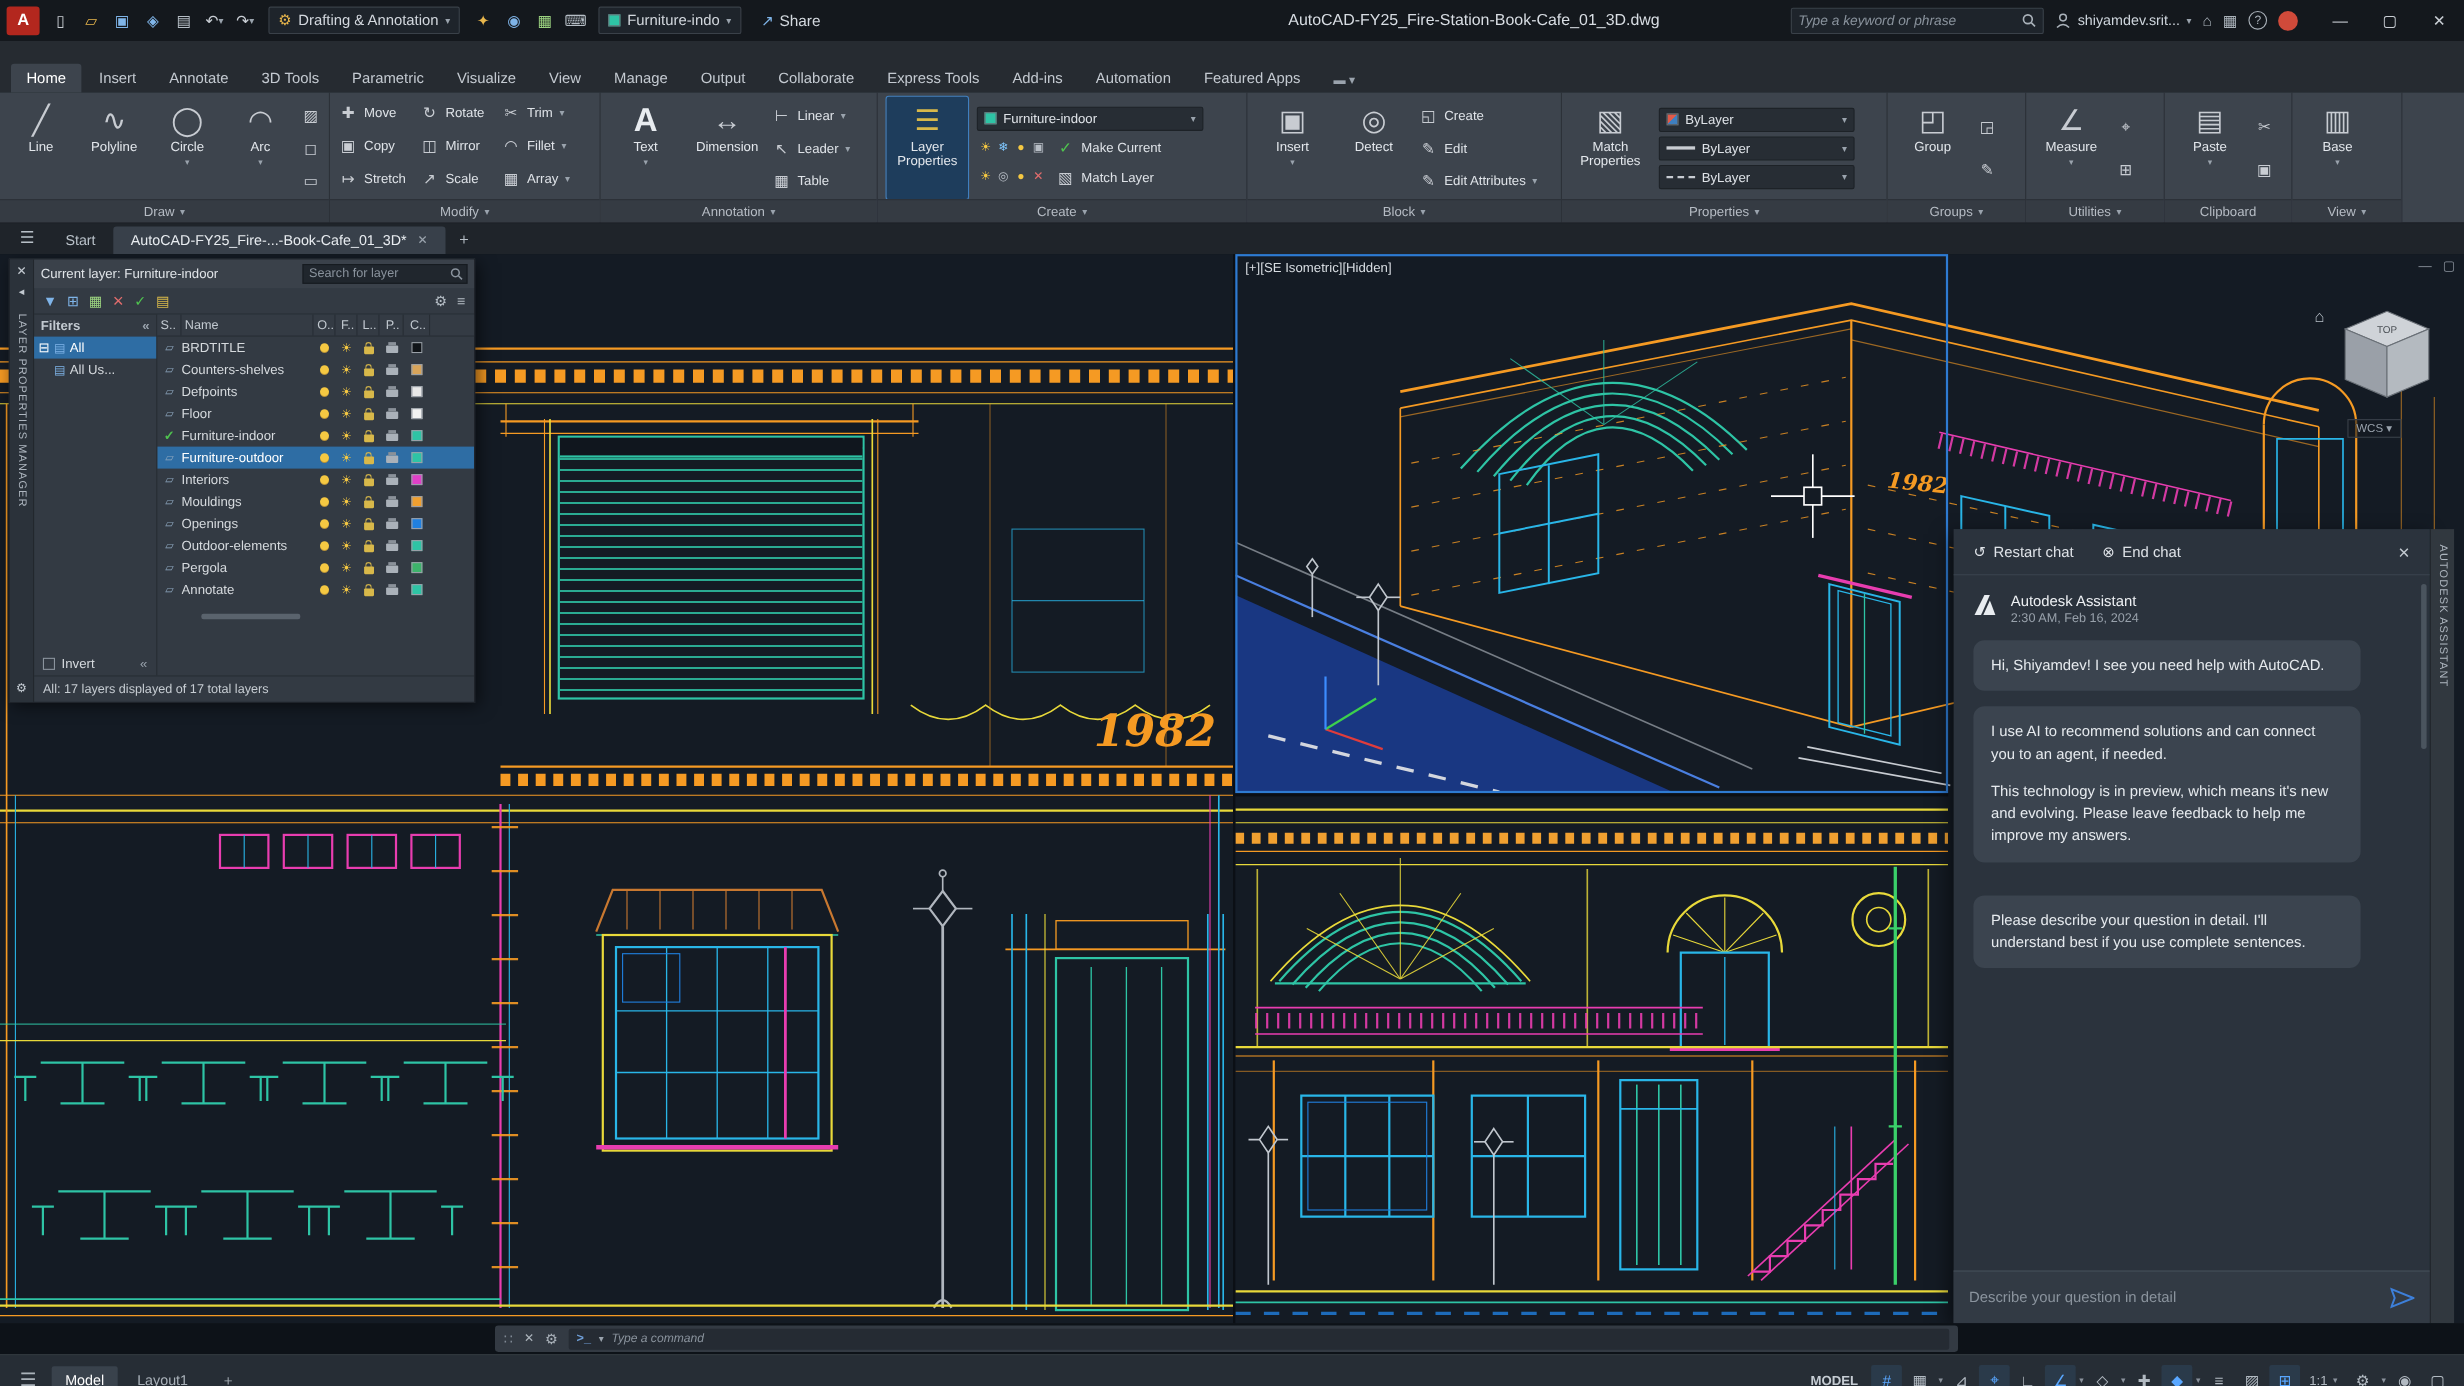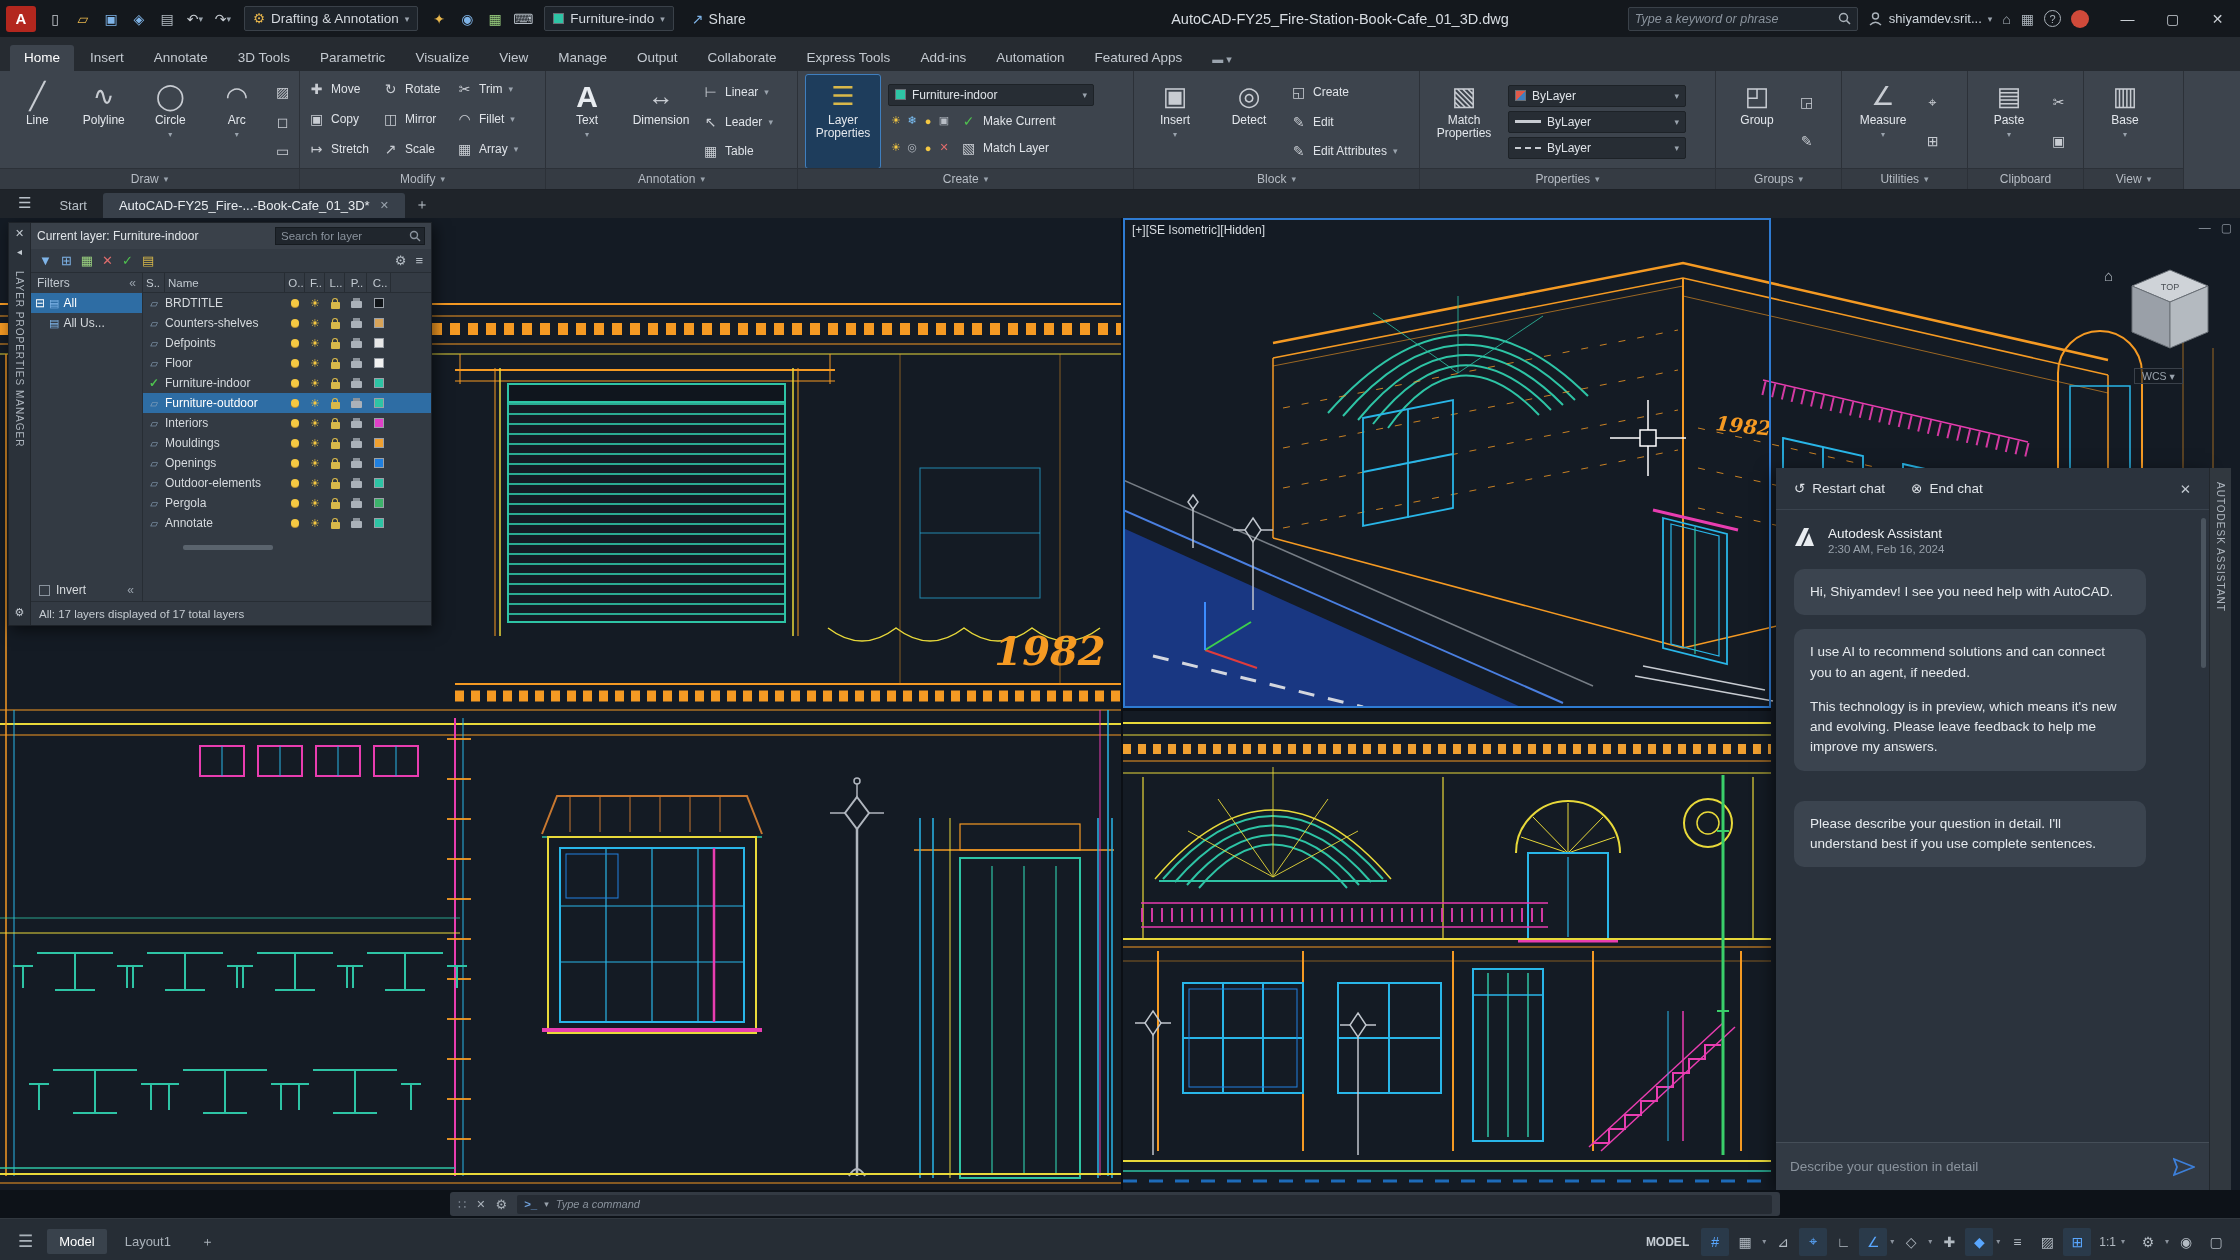--- a/index.html
+++ b/index.html
@@ -30,21 +30,21 @@
   .tb-search input::placeholder { color:#8a939d; }
   .user { display:flex; align-items:center; gap:6px; font-size:13px; color:#cfd6dd;justify-content:flex-end; }
   .round-red { width:18px; height:18px; border-radius:50%; background:#d04a3a; }
   .help-ring { width:17px; height:17px; border-radius:50%; border:1.5px solid #aab2ba; display:flex;
     align-items:center; justify-content:center; font-size:11px; color:#aab2ba; }
   .winbtns { display:flex; margin-left:6px; }
   .winbtns span { width:45px; height:37px; display:flex; align-items:center; justify-content:center;
     color:#c9ced4; font-size:14px; }
 
   
-  .ribtabs { height:34px; background:#262b31; display:flex; align-items:flex-end; padding-left:10px; gap:2px; }
+  .ribtabs { height:47px; background:#262b31; display:flex; align-items:flex-end; padding-left:10px; gap:2px; }
   .rtab { padding:5px 14px 6px; font-size:13.5px; color:#c4cad1; border-radius:3px 3px 0 0; }
   .rtab.active { background:#3d444d; color:#ffffff; }
   .rib-overflow { margin-left:6px; padding:5px 8px; color:#9aa3ad; font-size:11px; }
 
   
   .ribbon { height:119px; background:#3d444d; display:flex; border-bottom:1px solid #1d2127; }
   .panel { display:flex; flex-direction:column; border-right:1px solid #2c3138; }
   .panel-body { flex:1; display:flex; align-items:stretch; padding:4px 8px 0; gap:8px; }
   .panel-label { height:21px; font-size:12px; color:#b6bcc4; display:flex; align-items:center;
     justify-content:center; gap:5px; background:#353b43; border-top:1px solid #2c3138; }
@@ -102,21 +102,21 @@
   .pal-head .cur { flex:1; font-size:12px; color:#e0e4e8; white-space:nowrap; }
   .pal-search { position:relative; }
   .pal-search input { width:150px; height:18px; background:#20262d; border:1px solid #161b20;
     color:#cfd6dd; font-size:11.5px; padding:0 18px 0 5px; font-family:inherit; }
   .pal-search input::placeholder { color:#8a939d; }
   .pal-search svg { position:absolute; right:4px; top:3px; }
   .pal-tools { height:24px; display:flex; align-items:center; gap:9px; padding:0 8px; font-size:13px;
     border-bottom:1px solid #272d34; }
   .pal-split { flex:1; display:flex; min-height:0; }
   .filters { width:112px; border-right:1px solid #272d34; display:flex; flex-direction:column; }
-  .filters-head { height:20px; display:flex; align-items:center; padding:0 6px; color:#c2c9d0; }
+  .filters-head { height:20px; display:flex; align-items:center; padding:0 6px; color:#c2c9d0;font-weight:bold; }
   .filters-head .chev { margin-left:auto; color:#9aa3ad; }
   .tree-item { height:20px; display:flex; align-items:center; gap:4px; padding:0 4px; white-space:nowrap; }
   .tree-item.sel { background:#2e6da4; color:#fff; }
   .tree-item .fold { color:#7fb4e8; font-size:11px; }
   .grid { flex:1; display:flex; flex-direction:column; min-width:0; }
   .gh { height:20px; display:flex; background:#343b44; border-bottom:1px solid #272d34;
     font-size:11.5px; color:#c2c9d0; align-items:center; }
   .gh span { border-right:1px solid #272d34; padding-left:3px; height:100%; display:flex; align-items:center; }
   .rows { height:250px; overflow:hidden; }
   .lr { height:20px; display:flex; align-items:center; font-size:12px; }

